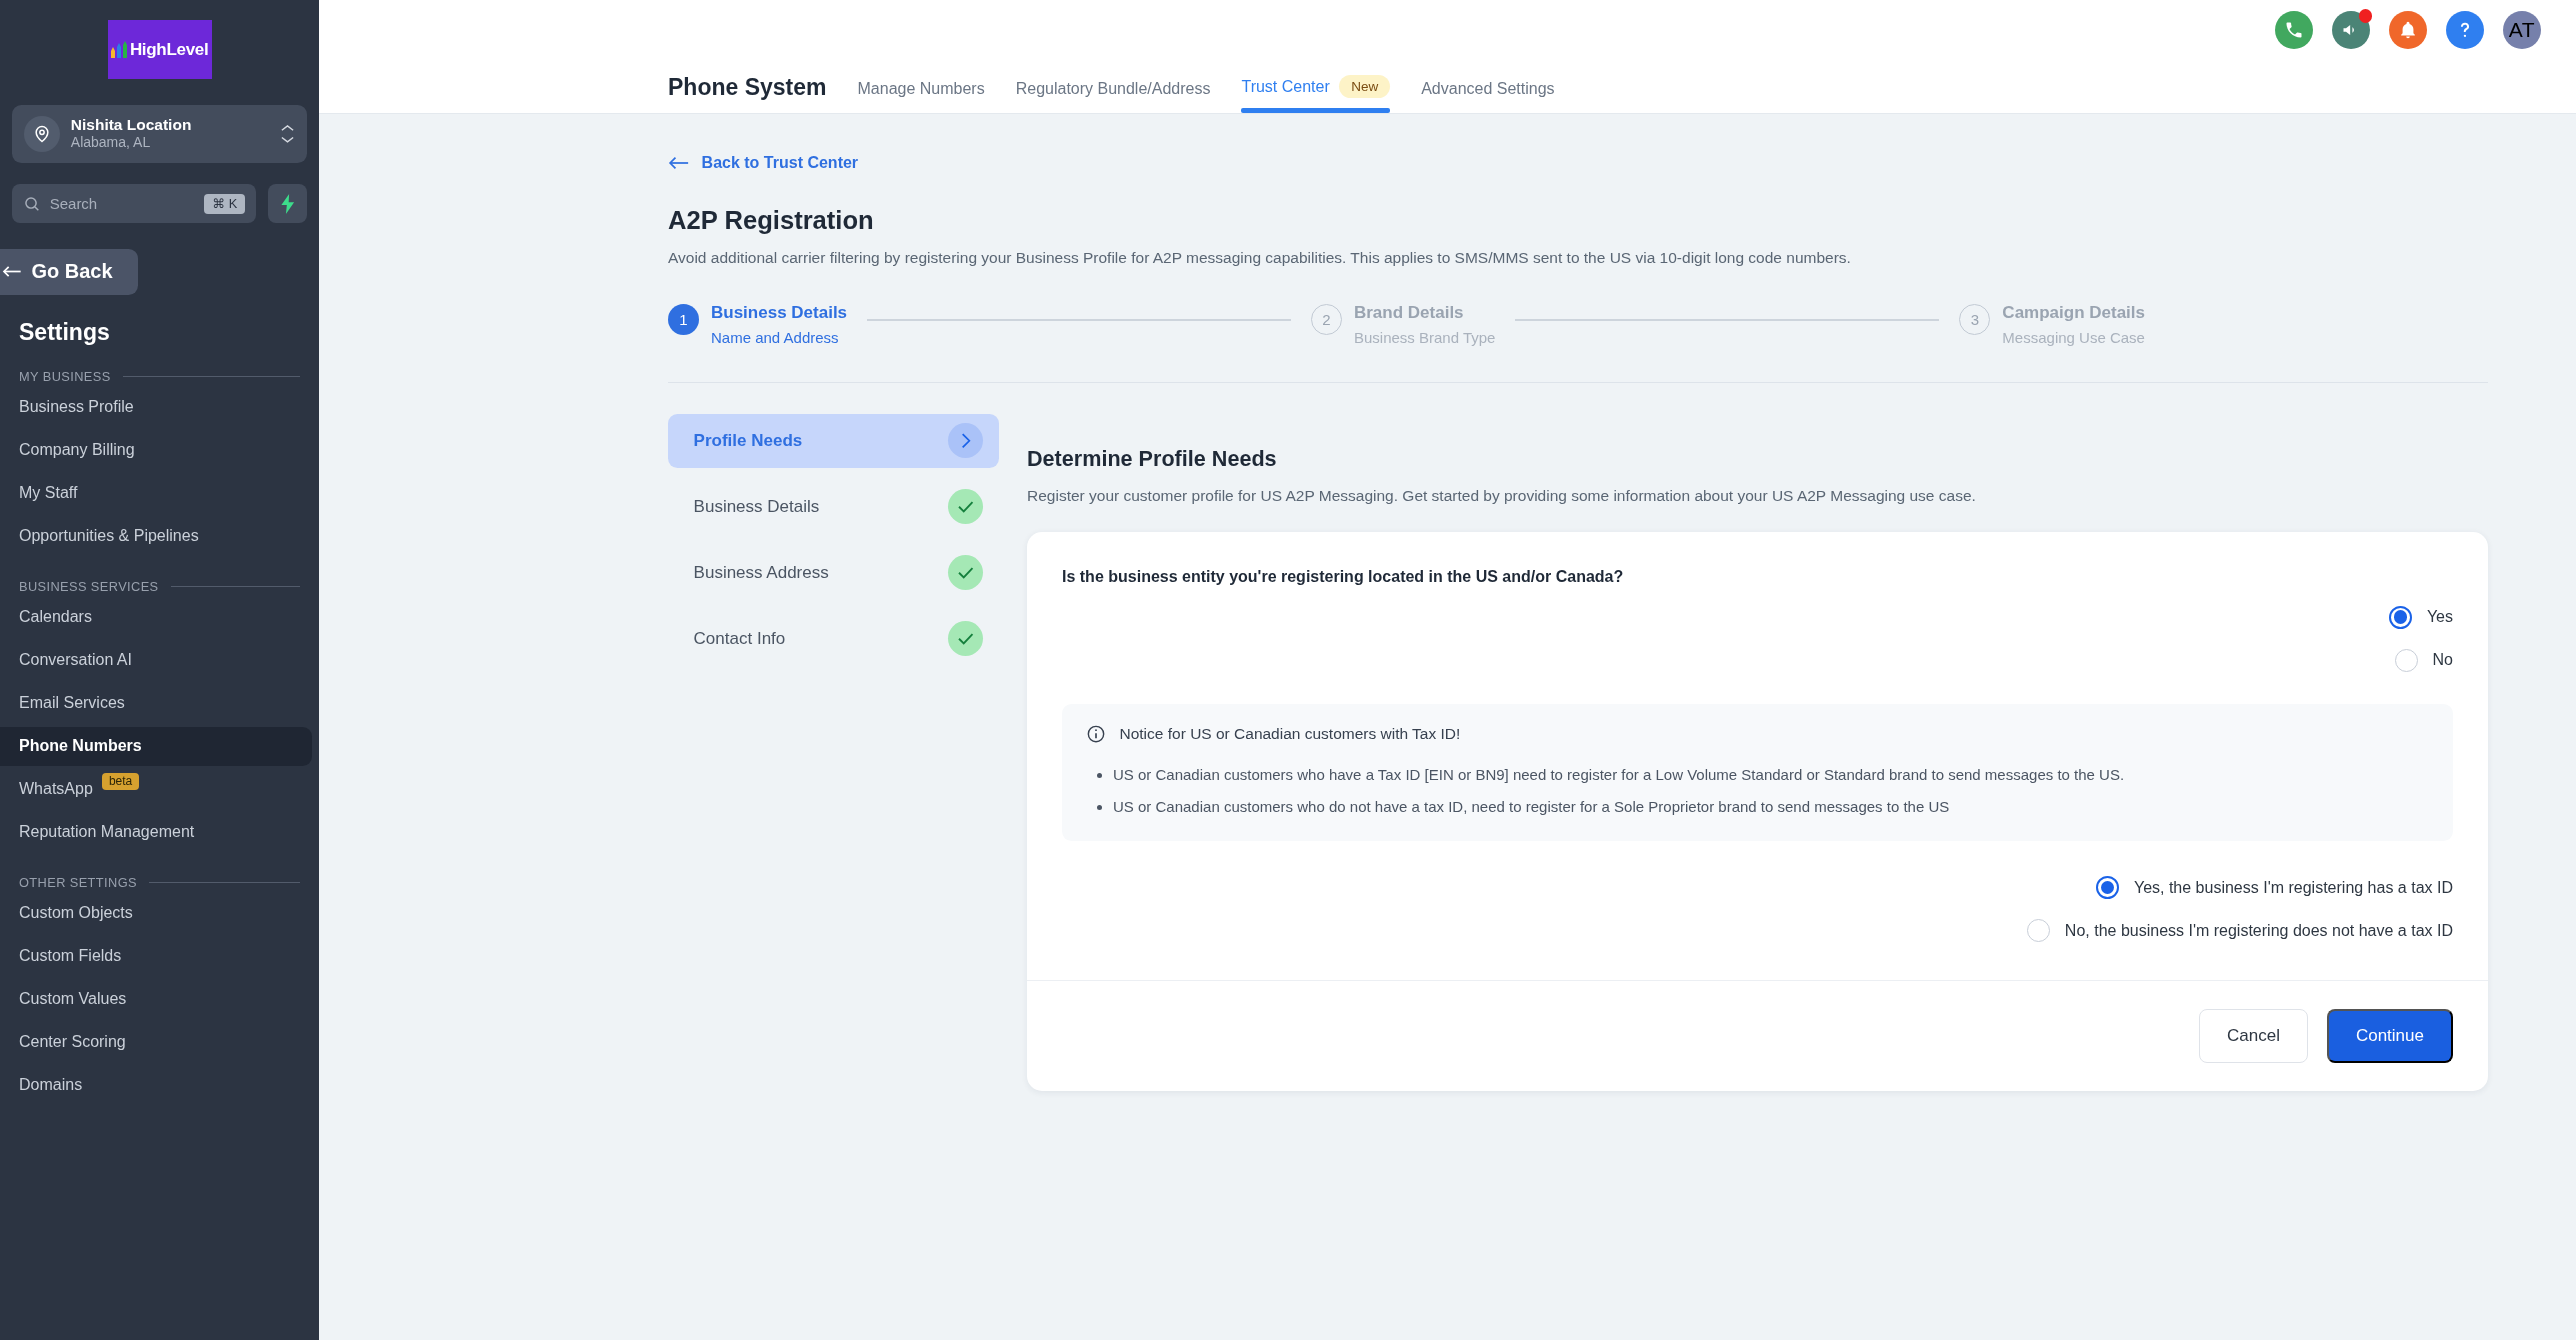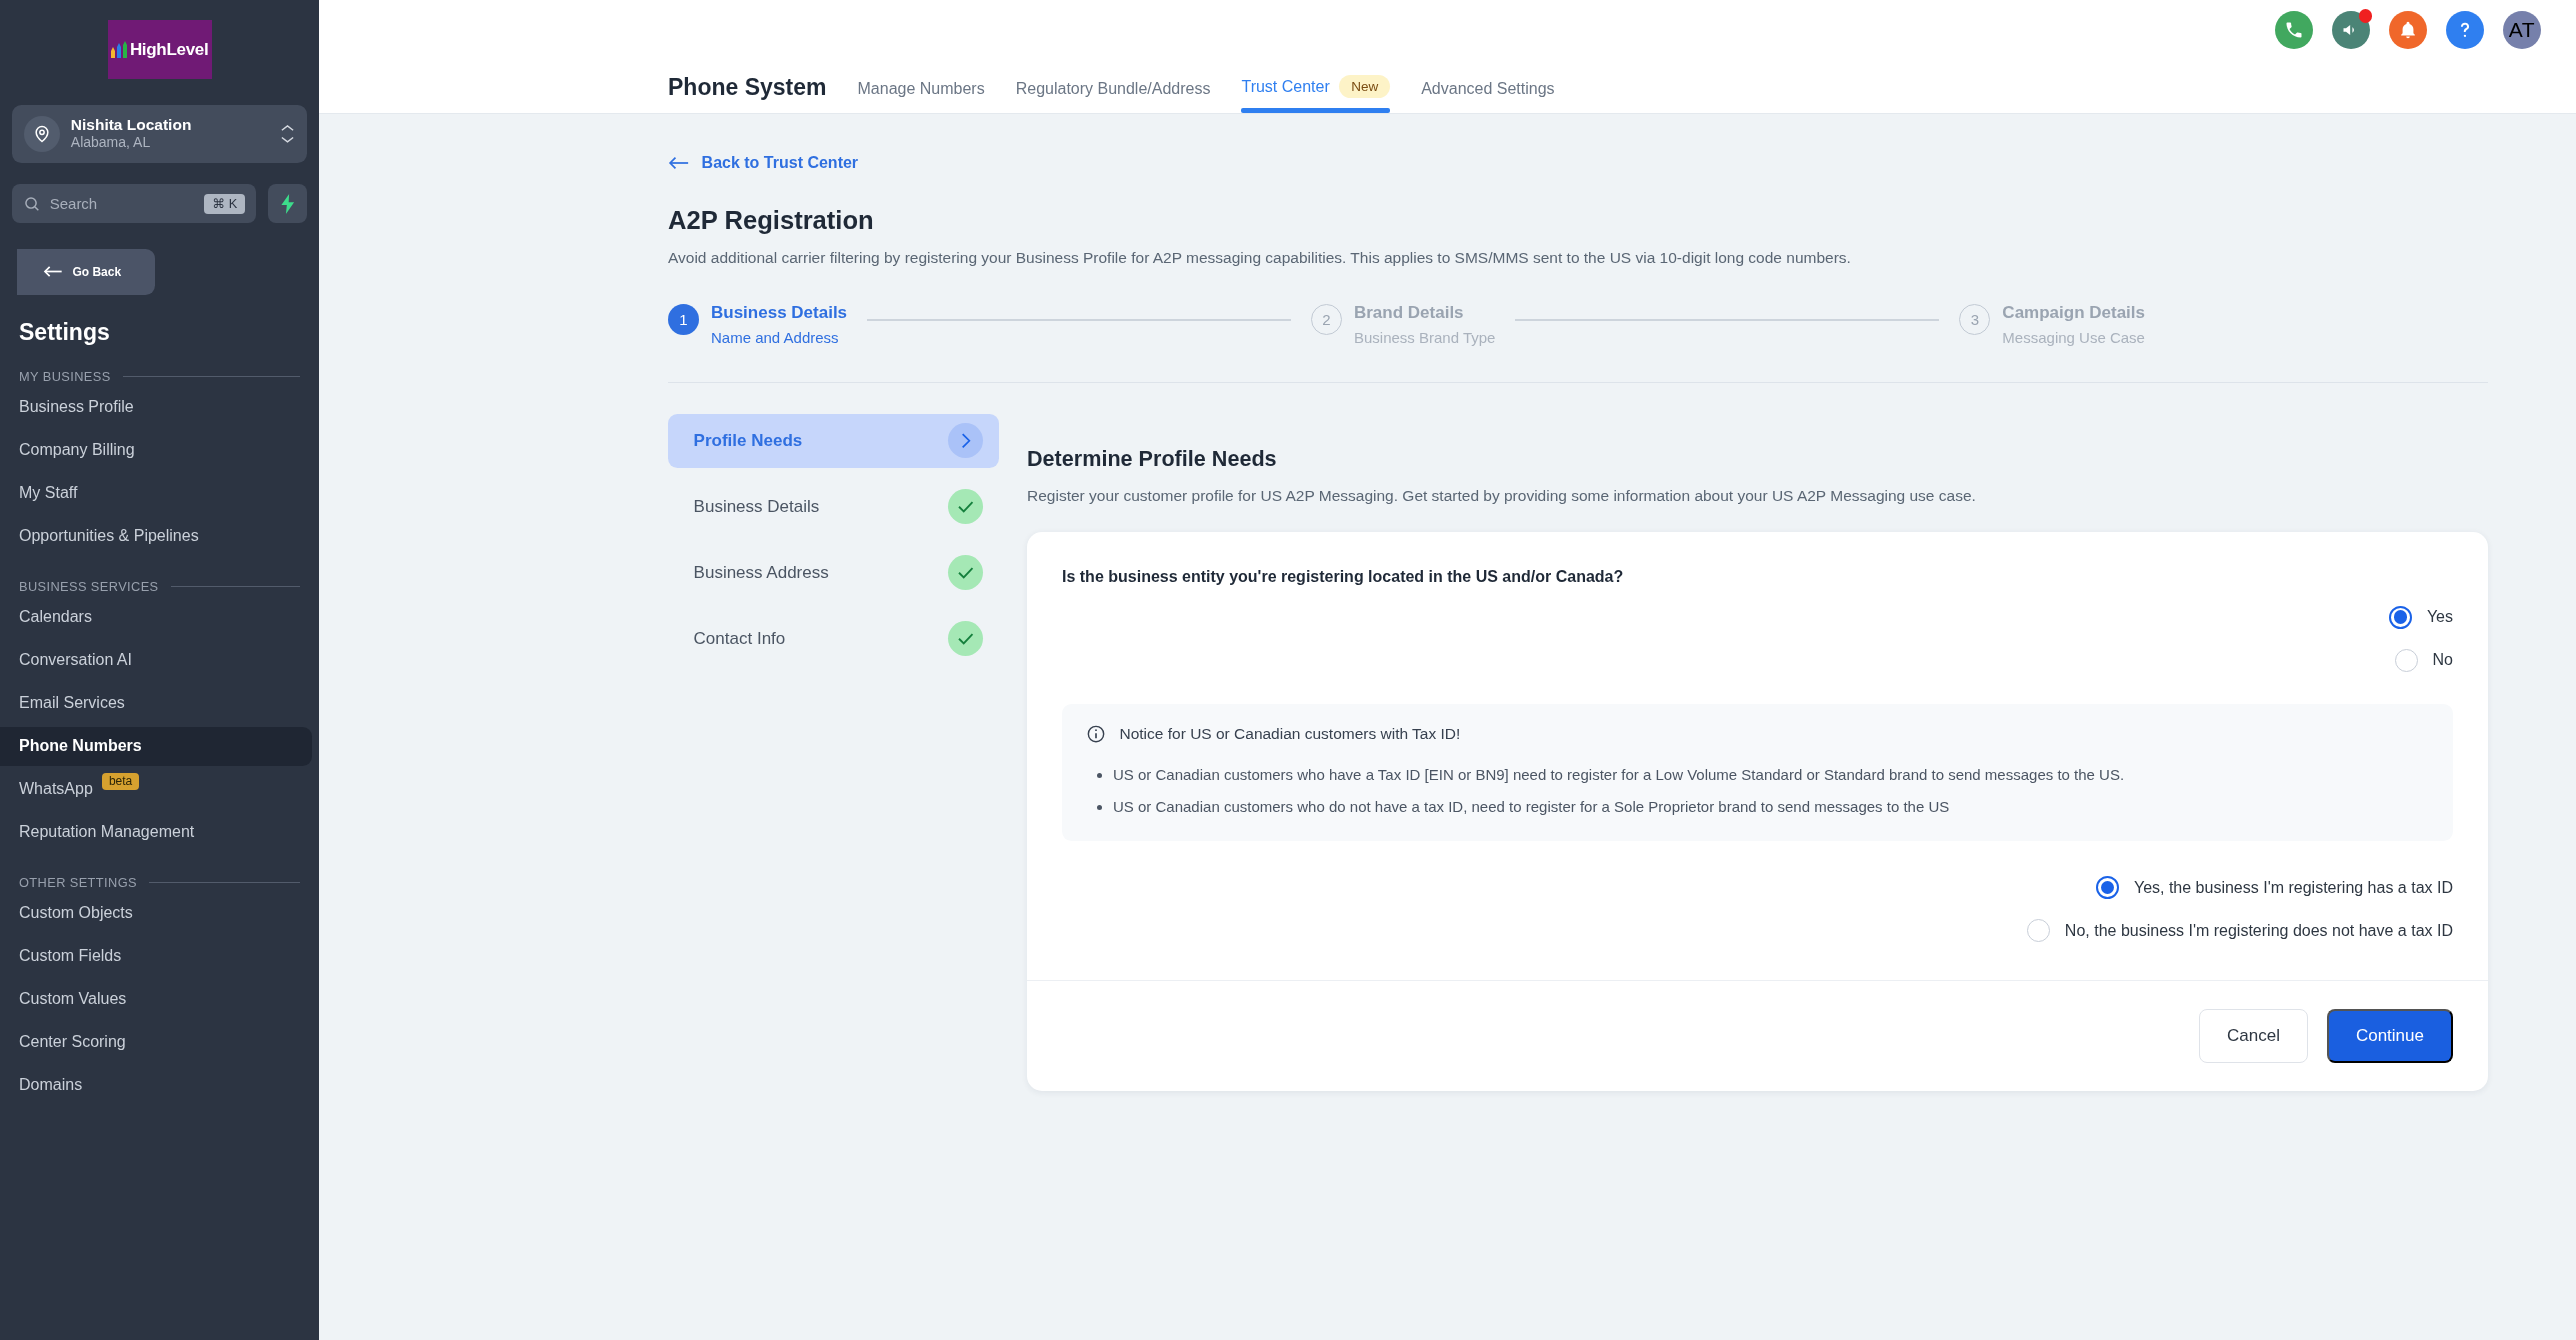--- a/index.html
+++ b/index.html
@@ -15,21 +15,21 @@
   
   .sidebar {
     width: 319px; height: 1341px;
     background: #2c3442;
     flex: 0 0 319px;
     position: relative;
     overflow: hidden;
   }
   .logo-wrap { padding: 20px 0 0 0; display: flex; justify-content: center; }
   .logo {
-    background: #701a75; width: 104px; height: 59px;
+    background: #6d28d9; width: 104px; height: 59px;
     display: flex; align-items: center; justify-content: center;
     gap: 2.7px;
   }
   .logo-arrows { display: flex; align-items: flex-end; gap: 1.3px; height: 17.5px; }
   .arr { width: 4.7px; position: relative; }
   .arr::before {
     content: ""; position: absolute; bottom: 0; left: 0.7px;
     width: 3.4px; background: currentColor;
   }
   .arr::after {
@@ -72,22 +72,22 @@
     font-size: 12.8px; padding: 2.7px 8px; font-weight: 500;
   }
   .bolt-btn {
     width: 39px; height: 39px; background: #434c5c; border-radius: 8px;
     display: flex; align-items: center; justify-content: center;
   }
 
   .goback {
     margin-top: 25.6px; background: #4b5467;
     width: 138px; height: 46px; border-top-right-radius: 9.4px; border-bottom-right-radius: 9.4px;
-    display: flex; align-items: center; gap: 9.4px; padding-left: 26px;
-    color: #fff; font-size: 12px; font-weight: bold; margin-left: 17px;
+    display: flex; align-items: center; gap: 9.4px; padding-left: 2px;
+    color: #fff; font-size: 20px; font-weight: bold;
   }
 
   .settings-title {
     color: #fff; font-size: 23px; font-weight: bold;
     padding: 24px 0 0 19px;
   }
 
   .sect-head {
     display: flex; align-items: center; gap: 12px;
     padding: 23px 19px 0 19px;

